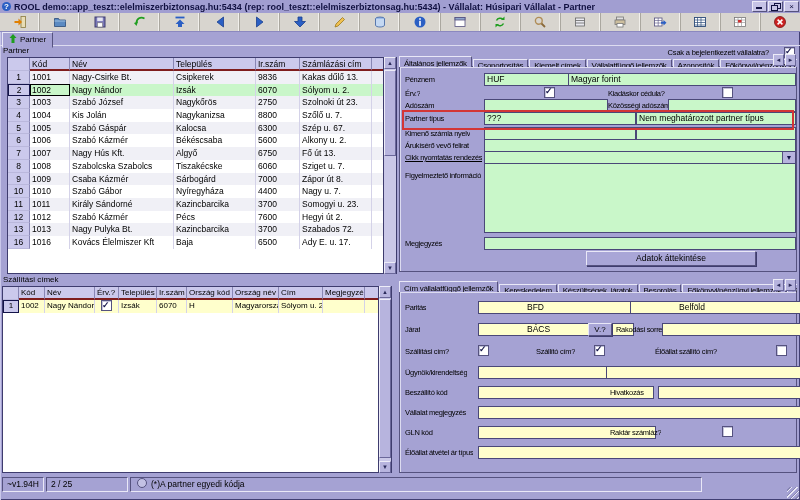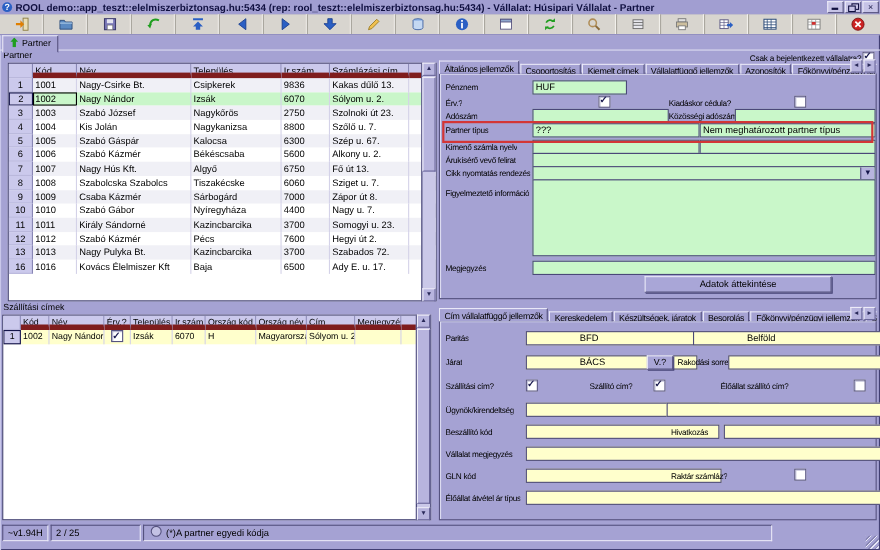--- a/index.html
+++ b/index.html
@@ -27,33 +27,33 @@
     border-right:1px solid #aaa79f;box-shadow:inset -1px 0 0 #f2f0ec;}
   .tbtn:last-child{border-right:none;box-shadow:none;}
   .tbtn svg{display:block;}
   
   #tabline{position:absolute;left:0;top:45px;width:800px;height:1px;background:#dddcf0;}
   #maintab{position:absolute;left:2px;top:32px;height:14px;padding:0 6px;background:#a5a2d3;
     border:1px solid;border-color:#e9e8f7 #55527f transparent #e9e8f7;font-size:8px;line-height:13px;z-index:3;}
   #maintab svg{vertical-align:-1px;margin-right:3px;}
   
   .seclbl{position:absolute;font-size:8px;color:#000;}
-  #filterlbl{position:absolute;top:48px;right:17px;font-size:7.5px;letter-spacing:-0.2px;}
+  #filterlbl{position:absolute;top:48px;right:31px;font-size:7.5px;letter-spacing:-0.2px;}
   
   .grid{position:absolute;background:#fff;border:1px solid #3e3c6e;box-sizing:border-box;overflow:hidden;}
   #partner-grid{left:7px;top:57px;width:390px;height:217px;}
   #shipping-grid{left:2px;top:286px;width:390px;height:187px;}
   .grow{display:flex;width:100%;}
   #partner-grid .grow{height:12.7px;}
   #shipping-grid .grow{height:13px;}
   .grow.hdr{height:13px !important;background:#cbc9ec;}
   .cell{box-sizing:border-box;flex:none;overflow:hidden;white-space:nowrap;padding:0 2px;
     font-size:8.5px;line-height:12.5px;border-right:1px solid #d4d2e8;}
   #shipping-grid .cell{font-size:8px;}
-  .hdr .cell{background:#cbc9ec;border-right:1px solid #8886b4;border-bottom:5px solid #7f1d1d;line-height:12px;}
+  .hdr .cell{background:#cbc9ec;border-right:1px solid #8886b4;border-bottom:2px solid #7f1d1d;line-height:12px;}
   .cell.rn{background:#cbc9ec;text-align:center;border-right:1px solid #8886b4;border-bottom:1px solid #bab8dc;}
   .cell.fill{flex:1 !important;border-right:none;}
   .hdr .cell.fill{background:#cbc9ec;}
   #partner-grid .grow:nth-child(even){background:#f0f0f6;}
   #partner-grid .grow.sel{background:#c9f6c9;}
   #shipping-grid .grow.sel{background:#ffffcc;}
   .cell.focus{outline:1px solid #000;outline-offset:-1px;}
   .cell.focusn{border:1px solid #14144a;line-height:10px;}
   .cell.ctr{text-align:center;}
   #partner-grid .grow>div:nth-child(1){width:22px;}
@@ -439,20 +439,21 @@
   <span class="sbtn dn">▼</span>
 </div>
 
 <div class="panel" id="gp">
   <div class="tabstrip"><span class="tab active">Általános jellemzők</span><span class="tab">Csoportosítás</span><span class="tab">Kiemelt címek</span><span class="tab">Vállalatfüggő jellemzők</span><span class="tab">Azonosítók</span><span class="tab">Főkönyvi/pénzügyi jel</span></div>
   <span class="tabsb" style="right:13px;">◄</span>
   <span class="tabsb" style="right:1px;">►</span>
   <div class="pbody">
     <span class="lbl" style="left:5px;top:8px;">Pénznem</span>
     <div class="fld green" style="left:84px;top:6px;width:80px;">HUF</div>
+    <div class="fld green" style="left:168px;top:6px;width:222px;">Magyar forint</div>
 
     <span class="lbl" style="left:5px;top:22px;">Érv.?</span>
     <span class="cb on" style="left:144px;top:20px;"></span>
     <span class="lbl" style="left:208px;top:22px;">Kiadáskor cédula?</span>
     <span class="cb" style="left:322px;top:20px;"></span>
 
     <span class="lbl" style="left:5px;top:34px;">Adószám</span>
     <div class="fld green" style="left:84px;top:32px;width:118px;"></div>
     <span class="lbl" style="left:208px;top:34px;">Közösségi adószám</span>
     <div class="fld green" style="left:268px;top:32px;width:122px;"></div>
@@ -462,21 +463,21 @@
     <div class="fld green" style="left:84px;top:45px;width:146px;">???</div>
     <div class="fld green" style="left:236px;top:45px;width:154px;">Nem meghatározott partner típus</div>
 
     <span class="lbl" style="left:5px;top:62px;">Kimenő számla nyelv</span>
     <div class="fld green" style="left:84px;top:60px;width:146px;"></div>
     <div class="fld green" style="left:236px;top:60px;width:154px;"></div>
 
     <span class="lbl" style="left:5px;top:74px;">Árukísérő vevő felirat</span>
     <div class="fld green" style="left:84px;top:72px;width:306px;"></div>
 
-    <span class="lbl" style="left:5px;top:86px;">Cikk nyomtatás rendezés</span>
+    <span class="lbl" style="left:5px;top:86px;text-decoration:underline;">Cikk nyomtatás rendezés</span>
     <div class="fld green" style="left:84px;top:84px;width:306px;">
         <span class="db">▼</span>
       </div>
 
     <span class="lbl" style="left:5px;top:104px;">Figyelmeztető információ</span>
     <div class="fld green" style="left:84px;top:96px;width:306px;height:68px;"></div>
 
     <span class="lbl" style="left:5px;top:172px;">Megjegyzés</span>
     <div class="fld green" style="left:84px;top:170px;width:306px;"></div>
 

